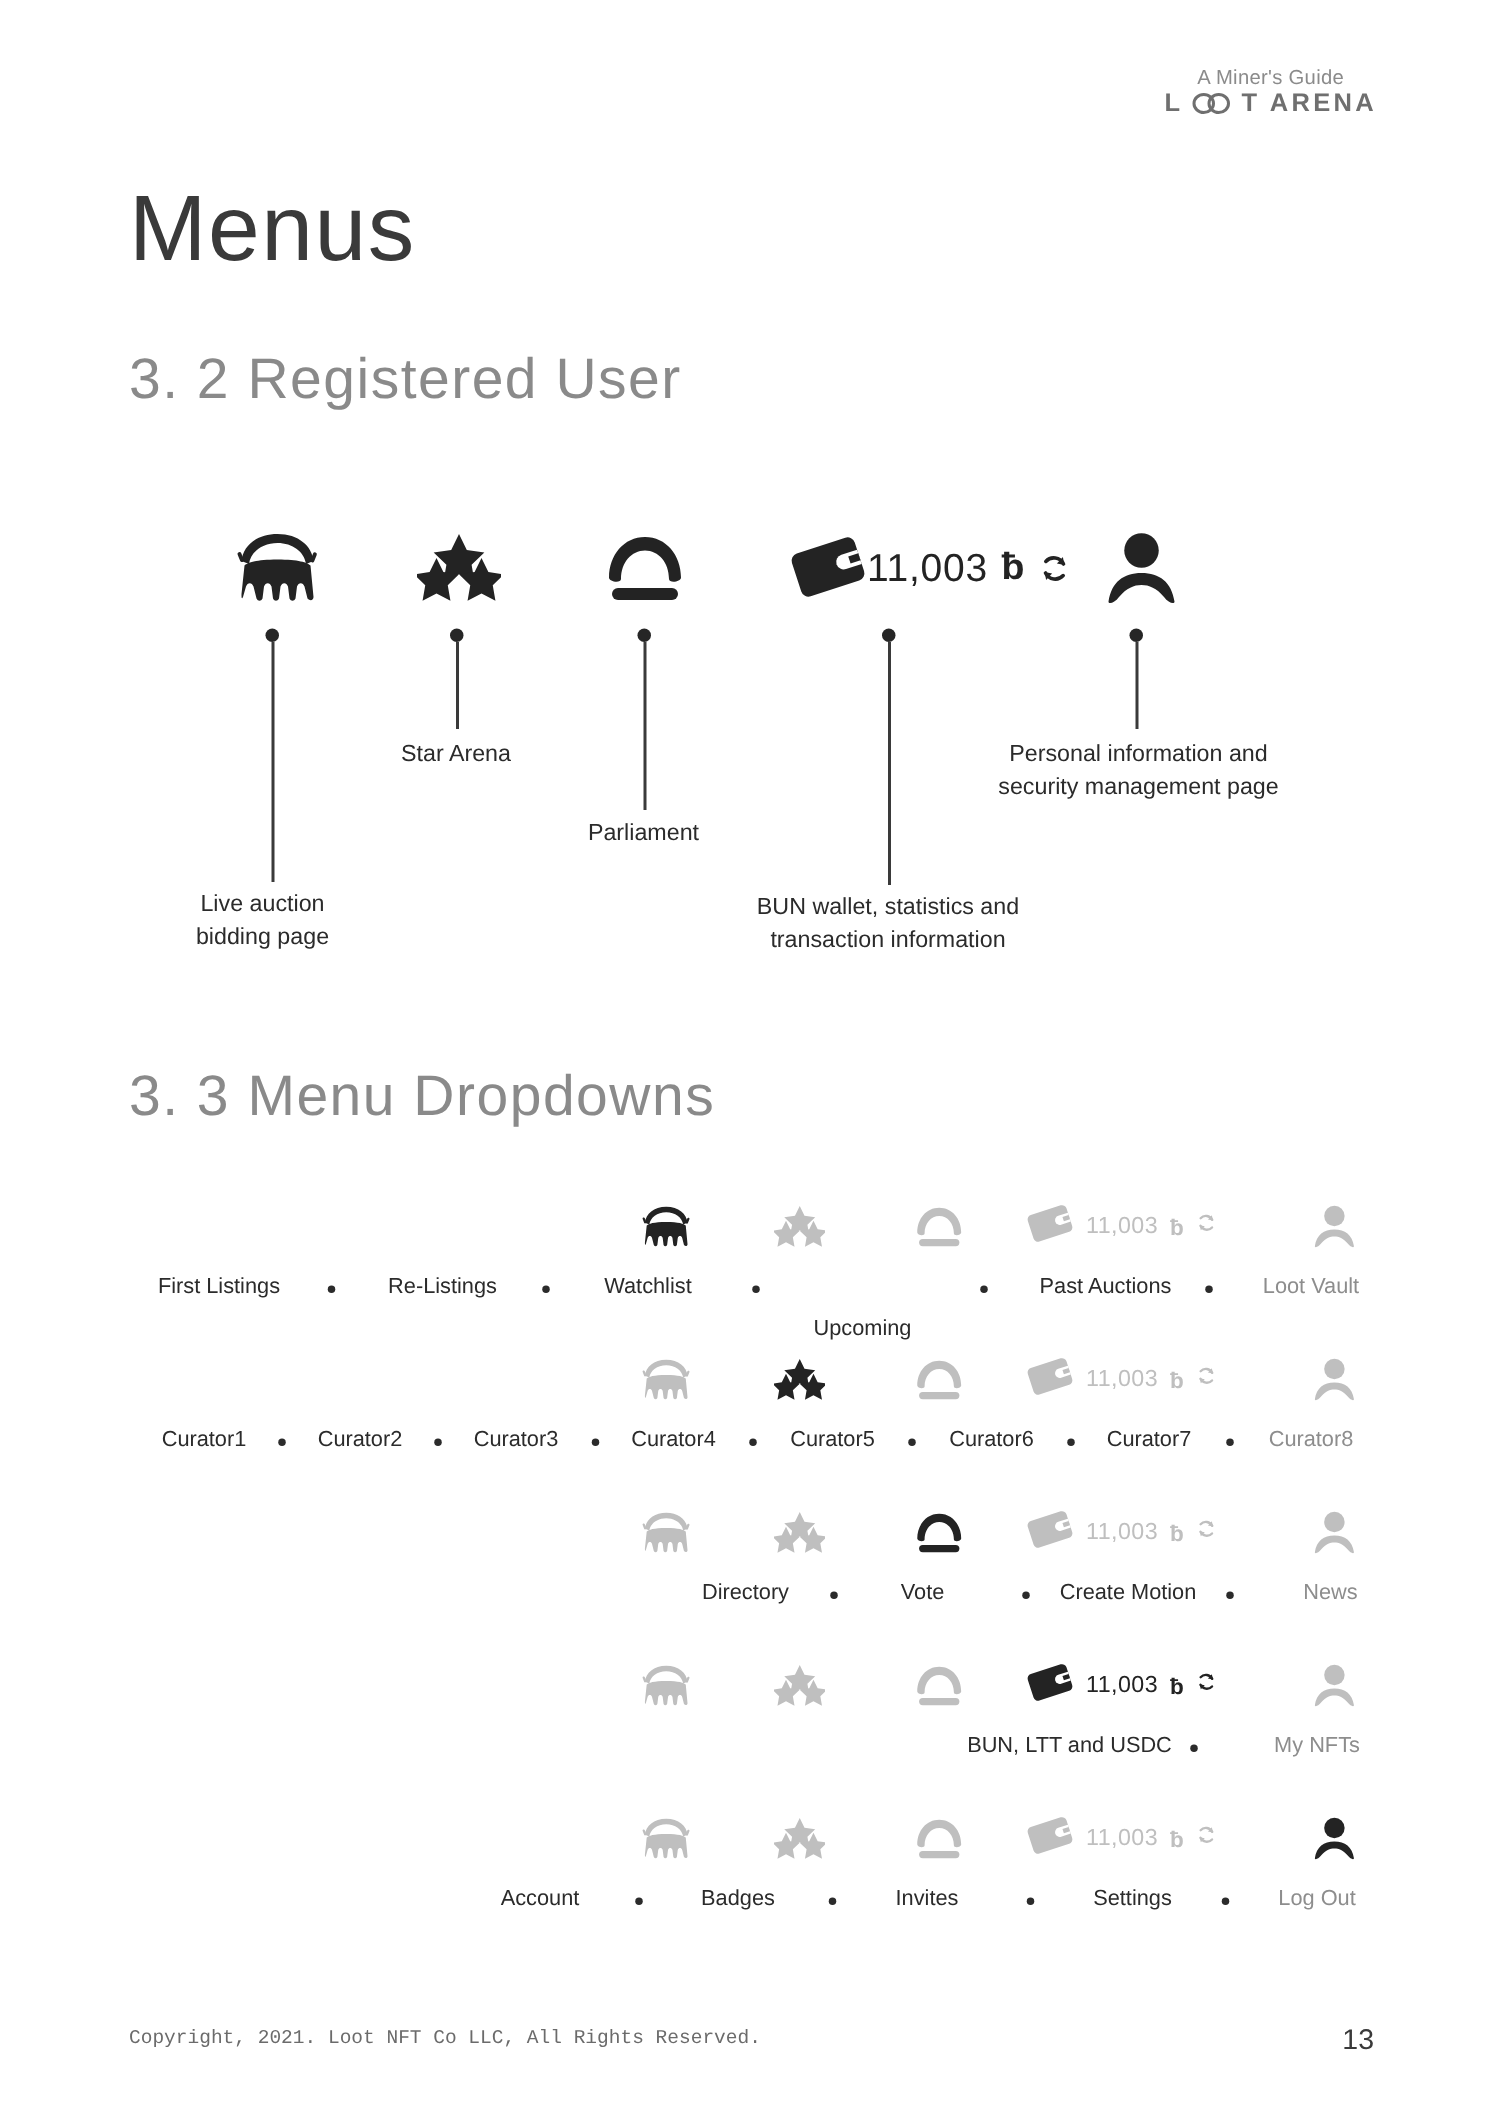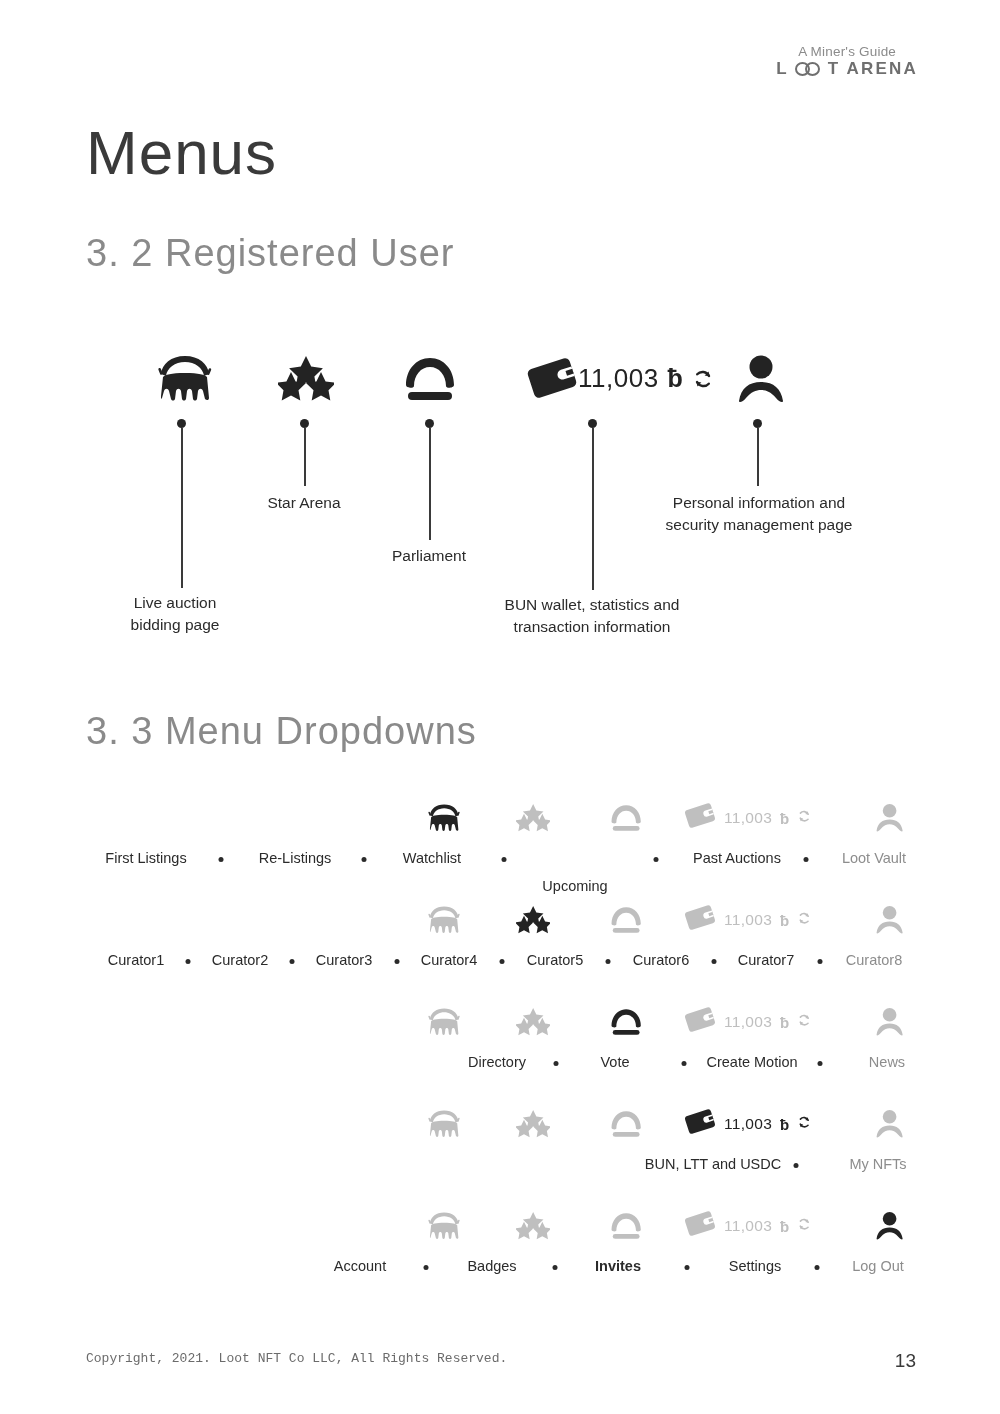--- a/index.html
+++ b/index.html
@@ -591,21 +591,21 @@
       <circle cx="26" cy="13" r="11.5" fill="#232323"></circle>
       <path d="M4 47 C6 34 14 28 26 28 C38 28 46 34 48 47 C48 49 44 48 41 44 C36 38 31 36 26 36 C21 36 16 38 11 44 C8 48 4 49 4 47 Z" fill="#232323"></path>
     </svg>
         </div>
       </div>
       <div class="drow-labels">
         <span class="dlabel" style="left: 360px;">Account</span>
         <span class="dbullet" style="left: 426px;"></span>
         <span class="dlabel" style="left: 492px;">Badges</span>
         <span class="dbullet" style="left: 555px;"></span>
-        <span class="dlabel" style="left: 618px; font-weight: bold;">Invites</span>
+        <span class="dlabel" style="left: 618px;">Invites</span>
         <span class="dbullet" style="left: 686.5px;"></span>
         <span class="dlabel" style="left: 755px;">Settings</span>
         <span class="dbullet" style="left: 816.5px;"></span>
         <span class="dlabel muted" style="left: 878px;">Log Out</span>
       </div>
     </div>
   </div>
 
 <div class="footer-copy">Copyright, 2021. Loot NFT Co LLC, All Rights Reserved.</div>
 <div class="footer-page">13</div>

